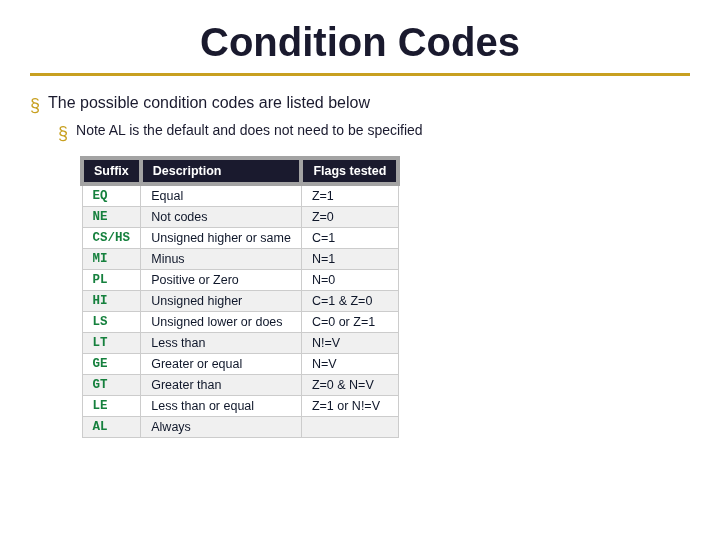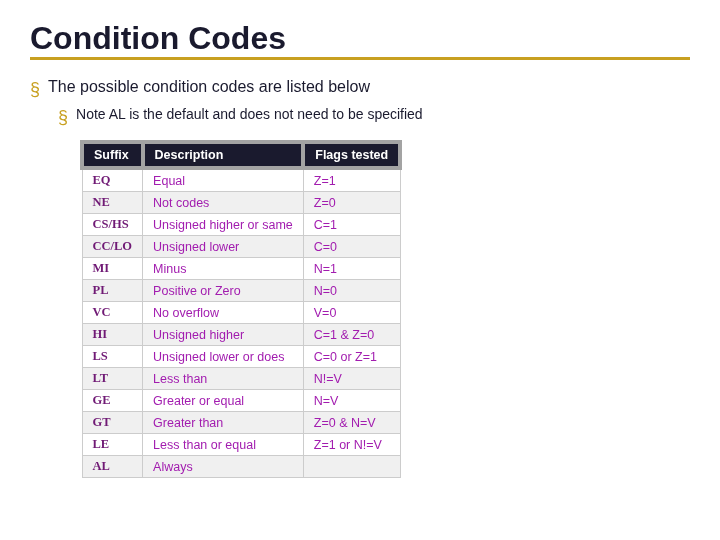--- a/index.html
+++ b/index.html
@@ -10,23 +10,25 @@
       height: 540px;
       overflow: hidden;
     }
     .page {
       width: 720px;
       height: 540px;
       padding: 20px 30px;
       background: #fff;
     }
     .page-title {
-      font-size: 32px;
+      font-size: 40px;
       font-weight: bold;
       color: #1a1a2e;
+      margin-bottom: 8px;
+      text-align: center;
     }
     .title-underline {
       height: 3px;
       background: linear-gradient(to right, #c8a020, #c8a020);
       margin-bottom: 18px;
     }
     .bullet-main {
       display: flex;
       align-items: flex-start;
       margin-bottom: 6px;
@@ -60,32 +62,32 @@
       background: #1a1a2e;
       color: #fff;
       padding: 4px 10px;
       text-align: left;
       font-weight: bold;
       border: 4px solid #a3a3a3;
     }
     td {
       padding: 3px 10px;
       border: 1px solid #ccc;
-      color: #a21caf;
+      color: #0f172a;
     }
     tr:nth-child(even) td {
       background: #f0f0f0;
     }
     tr:nth-child(odd) td {
       background: #fff;
     }
     .suffix-col {
-      color: #701a75;
+      color: #15803d;
       font-weight: bold;
-      font-family: Liberation Serif, serif;
+      font-family: Liberation Mono, monospace;
       margin-left: 39px;
     }
   </style>
 </head>
 <body>
 
 <div class="page">
   <h1 class="page-title">Condition Codes</h1>
   <div class="title-underline"></div>
 
@@ -118,38 +120,28 @@
             <td class="suffix-col">NE</td>
             <td>Not codes</td>
             <td>Z=0</td>
           </tr>
           <tr>
             <td class="suffix-col">CS/HS</td>
             <td>Unsigned higher or same</td>
             <td>C=1</td>
           </tr>
           <tr>
-            <td class="suffix-col">CC/LO</td>
-            <td>Unsigned lower</td>
-            <td>C=0</td>
-          </tr>
-          <tr>
             <td class="suffix-col">MI</td>
             <td>Minus</td>
             <td>N=1</td>
           </tr>
           <tr>
             <td class="suffix-col">PL</td>
             <td>Positive or Zero</td>
             <td>N=0</td>
-          </tr>
-          <tr>
-            <td class="suffix-col">VC</td>
-            <td>No overflow</td>
-            <td>V=0</td>
           </tr>
           <tr>
             <td class="suffix-col">HI</td>
             <td>Unsigned higher</td>
             <td>C=1 &amp; Z=0</td>
           </tr>
           <tr>
             <td class="suffix-col">LS</td>
             <td>Unsigned lower or does</td>
             <td>C=0 or Z=1</td>

